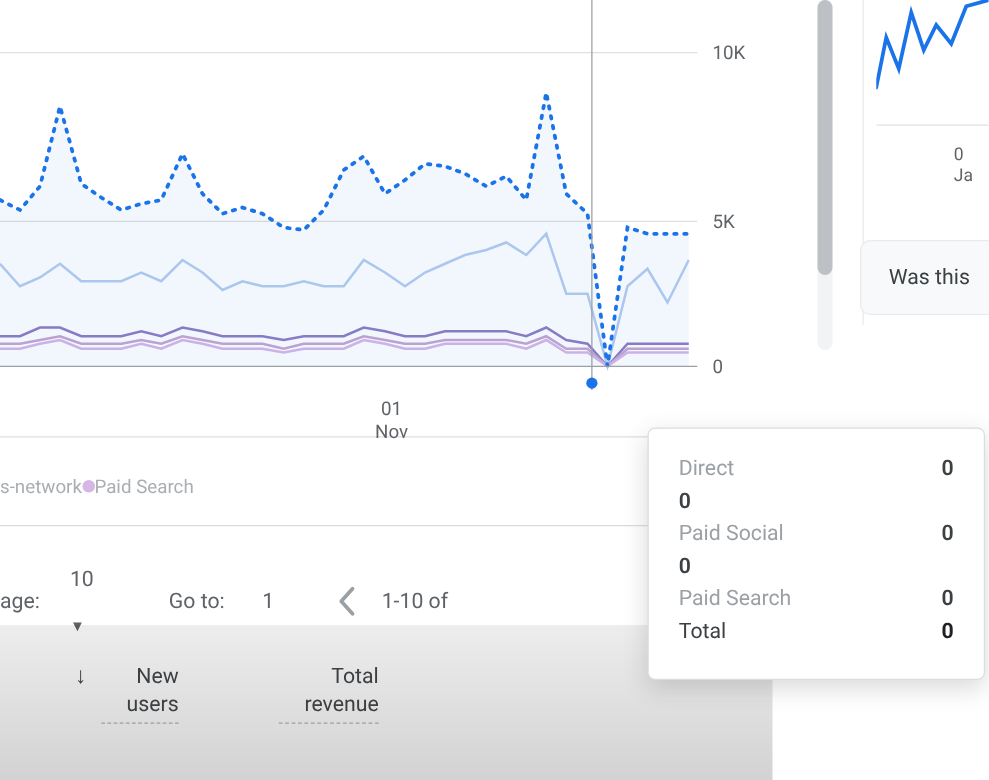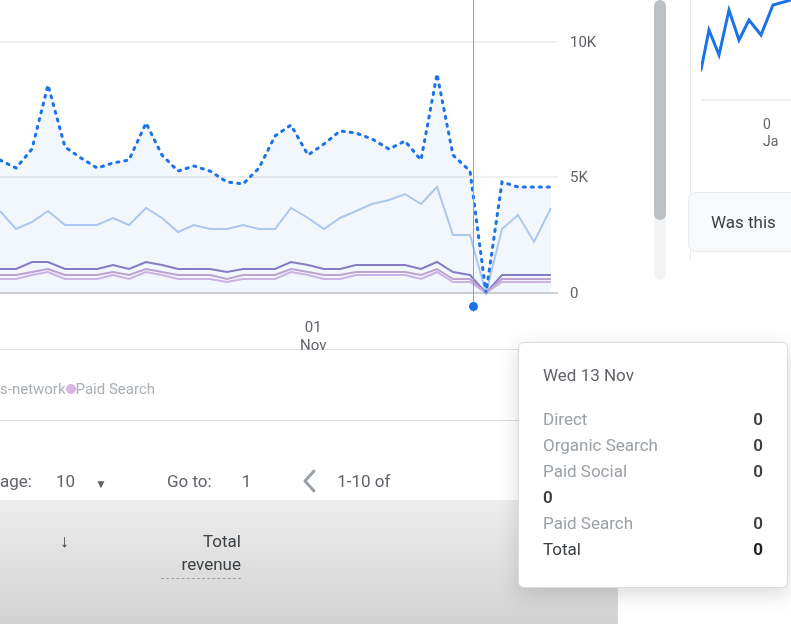--- a/index.html
+++ b/index.html
@@ -76,23 +76,24 @@
     width: 618px;
     height: 50px;
     display: flex;
     align-items: center;
     font-size: 17px;
     color: #5f6368;
   }
   .rows-select {
     margin-left: 24px;
     display: flex;
-    align-items: flex-end;
+    align-items: flex-start;
     gap: 20px;
     cursor: pointer;
+    flex-direction: column;
   }
   .rows-select .chev { font-size: 12px; color: #5f6368; }
   .goto { margin-left: 60px; display: flex; align-items: center; gap: 30px; }
   .prev-btn { margin-left: 50px; cursor: pointer; }
   .prev-btn svg { display: block; }
   .range { margin-left: 18px; white-space: nowrap; }
 
   
   .table-header {
     position: absolute;
@@ -268,20 +269,24 @@
   <span class="prev-btn">
     <svg width="18" height="28" viewBox="0 0 18 28">
       <polyline points="13,4 4,14 13,24" fill="none" stroke="#9aa0a6" stroke-width="3" stroke-linecap="round" stroke-linejoin="round"></polyline>
     </svg>
   </span>
   <span class="range">1-10 of</span>
 </div>
 
 <div class="table-header">
   <span class="sort-arrow">↓</span>
+  <div class="th th-newusers">
+    <div>New</div>
+    <div>users</div>
+  </div>
   <div class="th th-revenue">
     <div>Total</div>
     <div>revenue</div>
   </div>
 </div>
 
 <div class="scroll-track">
   <div class="scroll-thumb"></div>
 </div>
 
@@ -293,27 +298,25 @@
   <div class="spark-x">
     <div>0</div>
     <div>Ja</div>
   </div>
 </div>
 <div class="feedback">
   <span>Was this</span>
 </div>
 
 <div class="tooltip">
-  <div class="date">Wed 13 Nov</div>
   <div class="row">
     <span class="name">Direct</span>
     <span class="val">0</span>
   </div>
   <div class="row">
-    <span class="name">Organic Search</span>
     <span class="val">0</span>
   </div>
   <div class="row">
     <span class="name">Paid Social</span>
     <span class="val">0</span>
   </div>
   <div class="row">
     <span class="val">0</span>
   </div>
   <div class="row">

